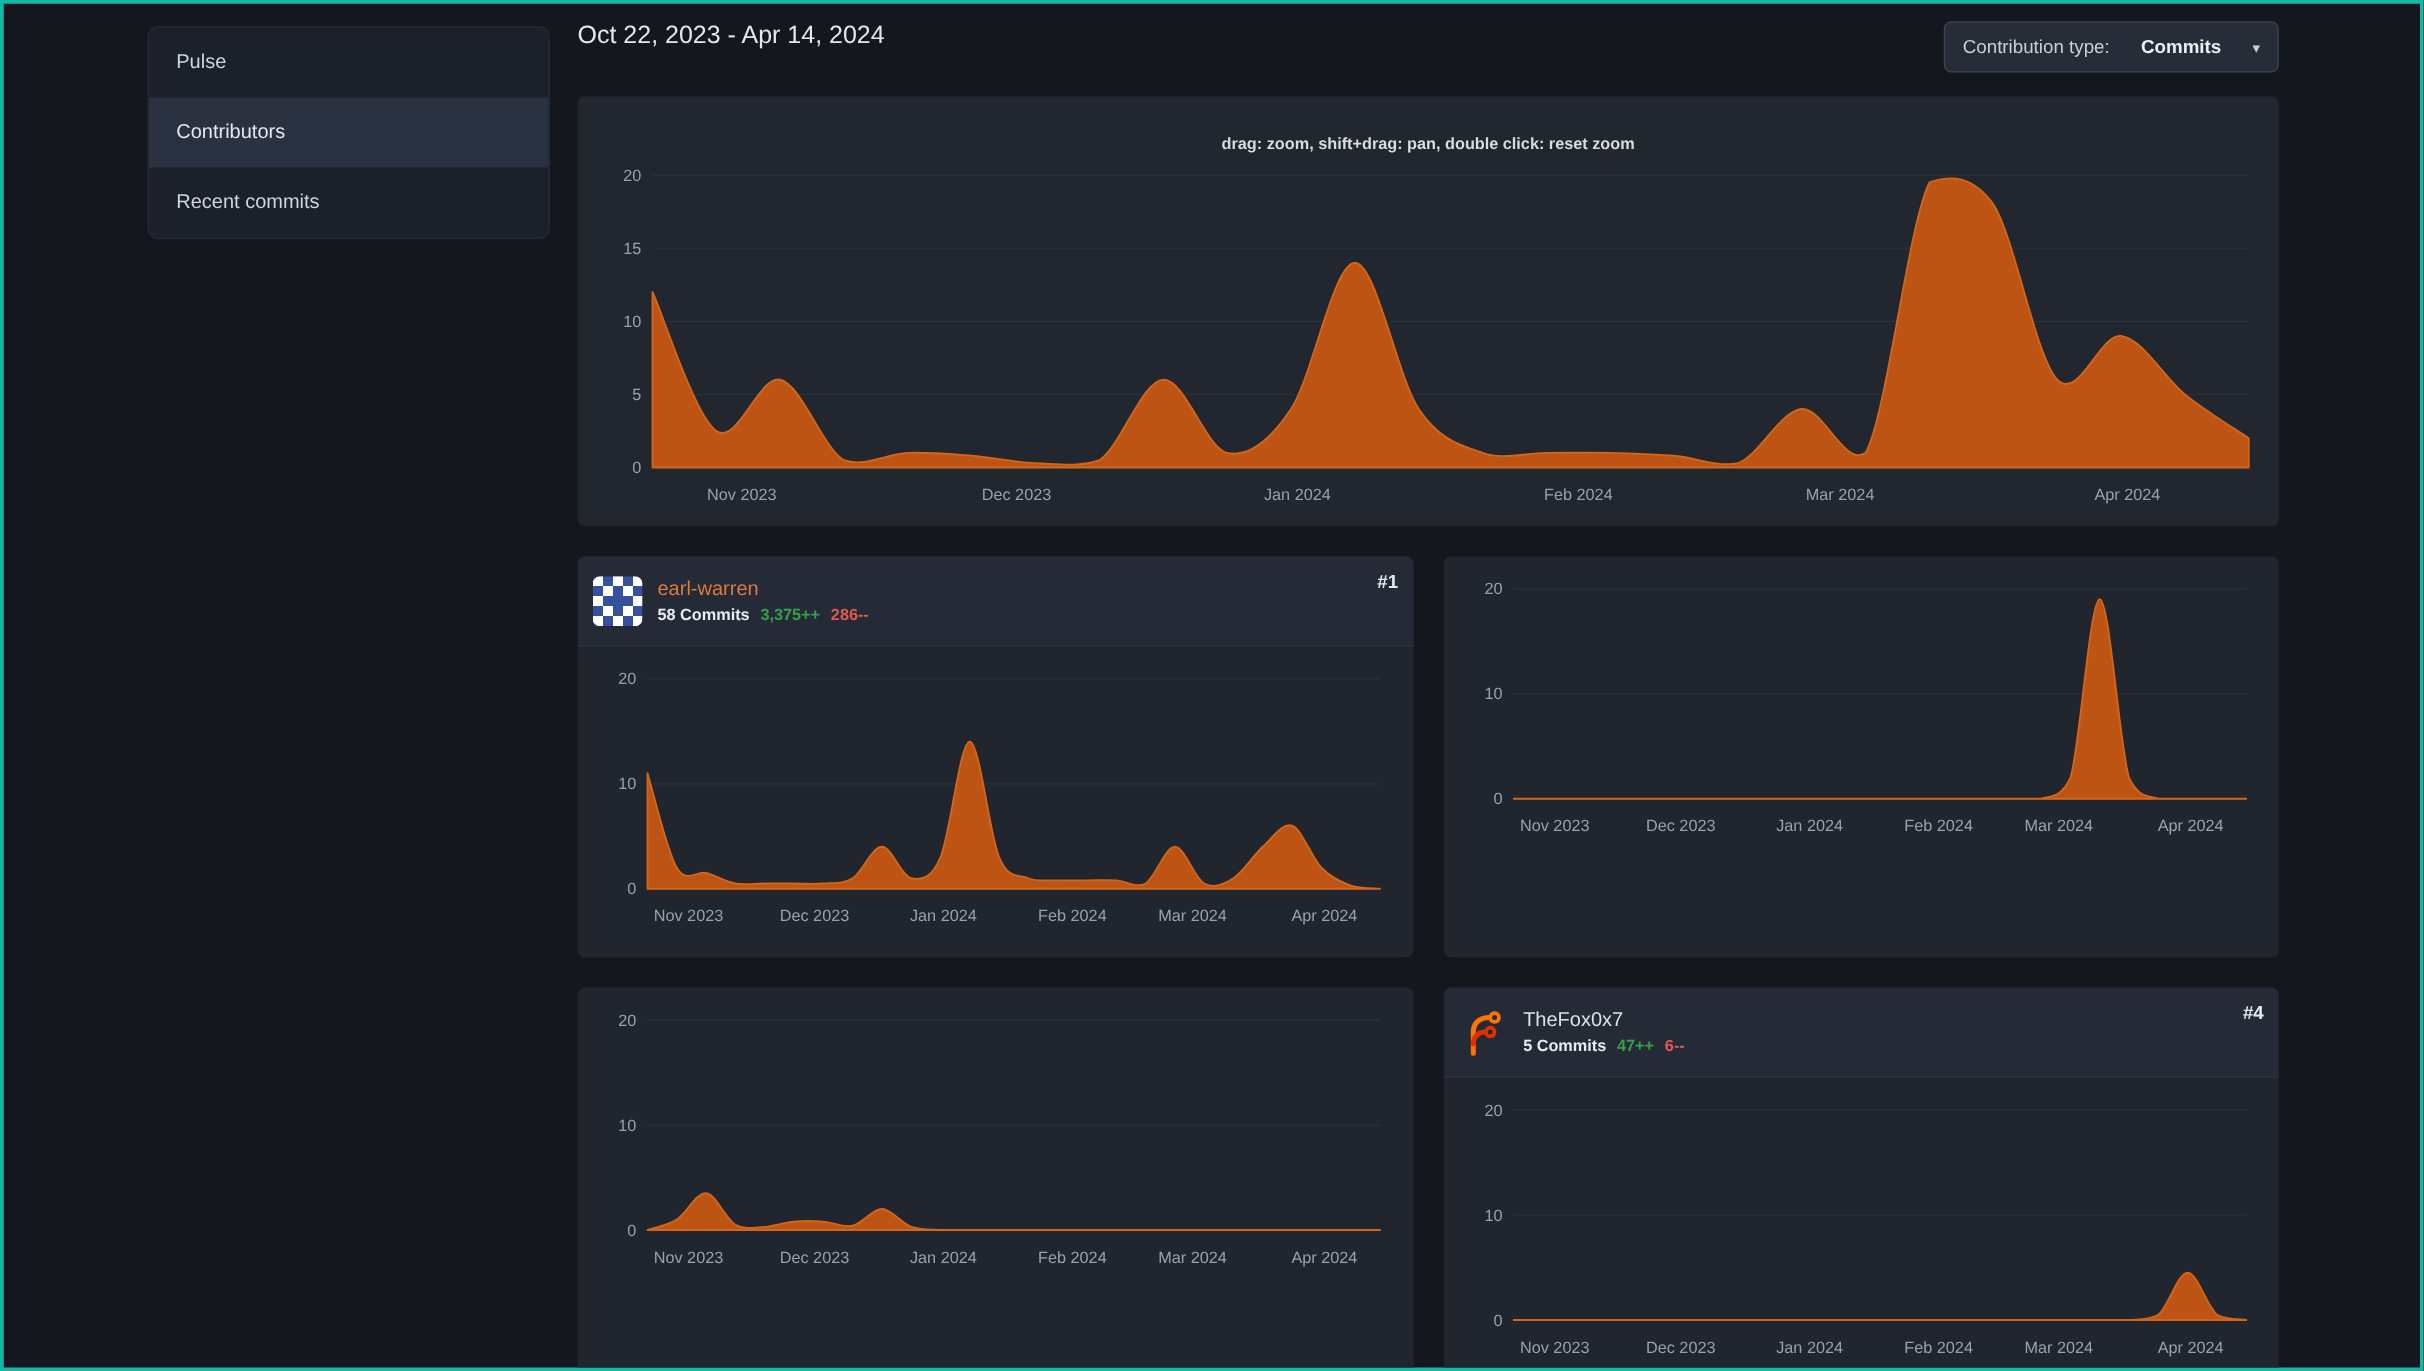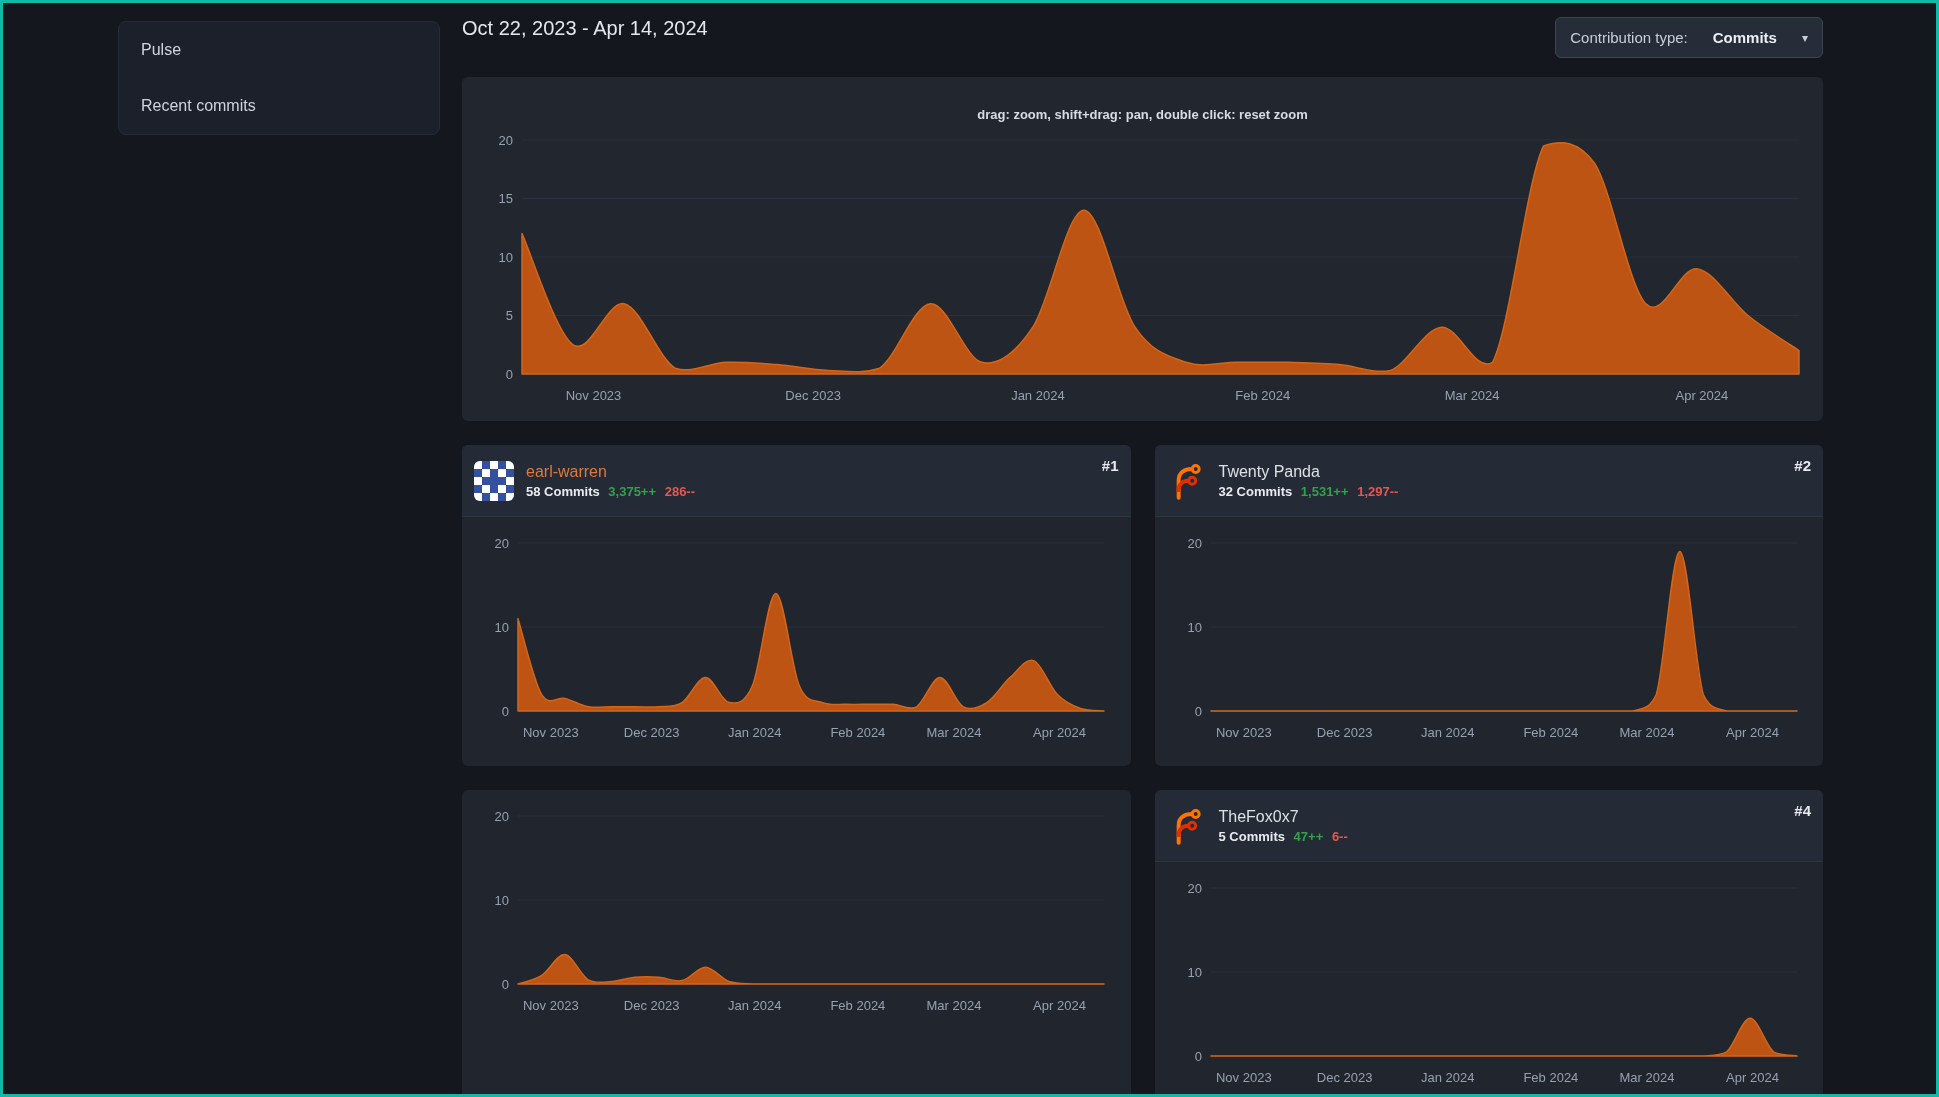--- a/index.html
+++ b/index.html
@@ -102,20 +102,21 @@
   }
 </style>
 </head>
 <body>
 
 <div class="viewport">
 
   <aside class="sidebar">
     <nav class="menu">
       <div class="menu-item">Pulse</div>
+      <div class="menu-item active">Contributors</div>
       <div class="menu-item">Recent commits</div>
     </nav>
   </aside>
 
   <main class="content">
 
     <div class="content-header">
       <h2 class="page-title">Oct 22, 2023 - Apr 14, 2024</h2>
       <button class="contribution-dropdown">
         <span>Contribution type:</span>
@@ -191,89 +192,70 @@
               <text x="276.7" y="206" text-anchor="middle">Jan 2024</text>
               <text x="379.9" y="206" text-anchor="middle">Feb 2024</text>
               <text x="476.0" y="206" text-anchor="middle">Mar 2024</text>
               <text x="581.5" y="206" text-anchor="middle">Apr 2024</text>
               <path d="M40.0 87.6 C43.9 100.2 55.6 149.9 63.4 163.2 C71.3 176.5 79.1 165.3 86.9 167.4 C94.7 169.5 102.5 174.4 110.3 175.8 C118.1 177.2 125.9 175.8 133.8 175.8 C141.6 175.8 149.4 175.8 157.2 175.8 C165.0 175.8 172.8 176.5 180.6 175.8 C188.5 175.1 196.3 176.5 204.1 171.6 C211.9 166.7 219.7 146.4 227.5 146.4 C235.3 146.4 243.1 170.2 251.0 171.6 C258.8 173.0 266.6 173.0 274.4 154.8 C282.2 136.6 290.0 62.4 297.8 62.4 C305.7 62.4 313.5 136.6 321.3 154.8 C329.1 173.0 336.9 168.5 344.7 171.6 C352.5 174.7 360.3 173.0 368.2 173.3 C376.0 173.6 383.8 173.3 391.6 173.3 C399.4 173.3 407.2 172.9 415.0 173.3 C422.9 173.7 430.7 180.0 438.5 175.8 C446.3 171.3 454.1 146.4 461.9 146.4 C469.7 146.4 477.5 171.6 485.4 175.8 C493.2 180.0 501.0 176.5 508.8 171.6 C516.6 166.7 524.4 153.4 532.2 146.4 C540.1 139.4 547.9 126.8 555.7 129.6 C563.5 132.4 571.3 155.2 579.1 163.2 C586.9 171.2 594.7 174.7 602.6 177.5 C610.4 180.0 622.1 179.6 626.0 180.0 L626.0 180 L40.0 180 Z" fill="#bd5413" stroke="#d2661a" stroke-width="1.5" stroke-linejoin="round"></path>
             </svg>
         </div>
       </div>
 
       <div class="card">
+        <div class="card-body">
+          <svg class="chart" width="636" height="220" viewBox="0 0 636 220">
+              <line x1="40" x2="626" y1="180.0" y2="180.0" stroke="#3a414e" stroke-width="1"></line>
+              <text x="31" y="184.5" text-anchor="end">0</text>
+              <line x1="40" x2="626" y1="96.0" y2="96.0" stroke="#2b313c" stroke-width="1"></line>
+              <text x="31" y="100.5" text-anchor="end">10</text>
+              <line x1="40" x2="626" y1="12.0" y2="12.0" stroke="#2b313c" stroke-width="1"></line>
+              <text x="31" y="16.5" text-anchor="end">20</text>
+              <text x="72.8" y="206" text-anchor="middle">Nov 2023</text>
+              <text x="173.6" y="206" text-anchor="middle">Dec 2023</text>
+              <text x="276.7" y="206" text-anchor="middle">Jan 2024</text>
+              <text x="379.9" y="206" text-anchor="middle">Feb 2024</text>
+              <text x="476.0" y="206" text-anchor="middle">Mar 2024</text>
+              <text x="581.5" y="206" text-anchor="middle">Apr 2024</text>
+              <path d="M40.0 180.0 C40.0 180.0 63.4 180.0 63.4 180.0 C63.4 180.0 86.9 180.0 86.9 180.0 C86.9 180.0 110.3 180.0 110.3 180.0 C110.3 180.0 133.8 180.0 133.8 180.0 C133.8 180.0 157.2 180.0 157.2 180.0 C157.2 180.0 180.6 180.0 180.6 180.0 C180.6 180.0 204.1 180.0 204.1 180.0 C204.1 180.0 227.5 180.0 227.5 180.0 C227.5 180.0 251.0 180.0 251.0 180.0 C251.0 180.0 274.4 180.0 274.4 180.0 C274.4 180.0 297.8 180.0 297.8 180.0 C297.8 180.0 321.3 180.0 321.3 180.0 C321.3 180.0 344.7 180.0 344.7 180.0 C344.7 180.0 368.2 180.0 368.2 180.0 C368.2 180.0 391.6 180.0 391.6 180.0 C391.6 180.0 415.0 180.0 415.0 180.0 C415.0 180.0 438.5 180.0 438.5 180.0 C438.5 180.0 461.9 180.0 461.9 180.0 C469.7 177.2 477.5 180.0 485.4 163.2 C493.2 136.6 501.0 20.4 508.8 20.4 C516.6 20.4 524.4 136.6 532.2 163.2 C540.1 180.0 547.9 177.2 555.7 180.0 C555.7 180.0 579.1 180.0 579.1 180.0 C579.1 180.0 602.6 180.0 602.6 180.0 C602.6 180.0 626.0 180.0 626.0 180.0 L626.0 180 L40.0 180 Z" fill="#bd5413" stroke="#d2661a" stroke-width="1.5" stroke-linejoin="round"></path>
+            </svg>
+        </div>
+      </div>
+
+      <div class="card">
+        <div class="card-body">
+          <svg class="chart" width="636" height="220" viewBox="0 0 636 220">
+              <line x1="40" x2="626" y1="180.0" y2="180.0" stroke="#3a414e" stroke-width="1"></line>
+              <text x="31" y="184.5" text-anchor="end">0</text>
+              <line x1="40" x2="626" y1="96.0" y2="96.0" stroke="#2b313c" stroke-width="1"></line>
+              <text x="31" y="100.5" text-anchor="end">10</text>
+              <line x1="40" x2="626" y1="12.0" y2="12.0" stroke="#2b313c" stroke-width="1"></line>
+              <text x="31" y="16.5" text-anchor="end">20</text>
+              <text x="72.8" y="206" text-anchor="middle">Nov 2023</text>
+              <text x="173.6" y="206" text-anchor="middle">Dec 2023</text>
+              <text x="276.7" y="206" text-anchor="middle">Jan 2024</text>
+              <text x="379.9" y="206" text-anchor="middle">Feb 2024</text>
+              <text x="476.0" y="206" text-anchor="middle">Mar 2024</text>
+              <text x="581.5" y="206" text-anchor="middle">Apr 2024</text>
+              <path d="M40.0 180.0 C43.9 178.6 55.6 176.5 63.4 171.6 C71.3 166.7 79.1 149.9 86.9 150.6 C94.7 151.3 102.5 171.3 110.3 175.8 C118.1 180.0 125.9 177.9 133.8 177.5 C141.6 177.1 149.4 174.0 157.2 173.3 C165.0 172.6 172.8 172.7 180.6 173.3 C188.5 173.8 196.3 178.3 204.1 176.6 C211.9 175.0 219.7 163.1 227.5 163.2 C235.3 163.3 243.1 174.7 251.0 177.5 C258.8 180.0 266.6 179.6 274.4 180.0 C274.4 180.0 297.8 180.0 297.8 180.0 C297.8 180.0 321.3 180.0 321.3 180.0 C321.3 180.0 344.7 180.0 344.7 180.0 C344.7 180.0 368.2 180.0 368.2 180.0 C368.2 180.0 391.6 180.0 391.6 180.0 C391.6 180.0 415.0 180.0 415.0 180.0 C415.0 180.0 438.5 180.0 438.5 180.0 C438.5 180.0 461.9 180.0 461.9 180.0 C461.9 180.0 485.4 180.0 485.4 180.0 C485.4 180.0 508.8 180.0 508.8 180.0 C508.8 180.0 532.2 180.0 532.2 180.0 C532.2 180.0 555.7 180.0 555.7 180.0 C555.7 180.0 579.1 180.0 579.1 180.0 C579.1 180.0 602.6 180.0 602.6 180.0 C602.6 180.0 626.0 180.0 626.0 180.0 L626.0 180 L40.0 180 Z" fill="#bd5413" stroke="#d2661a" stroke-width="1.5" stroke-linejoin="round"></path>
+            </svg>
+        </div>
+      </div>
+
+      <div class="card">
         <div class="card-header">
           <span class="avatar">
               <svg viewBox="0 0 24 24" width="40" height="40" fill="none">
                 <path d="M7 22 L7 11.5 C7 7 10.5 4.8 14.8 4.8" stroke="#ff7300" stroke-width="2.4" stroke-linecap="round"></path>
                 <circle cx="17.2" cy="4.8" r="2.1" stroke="#ff7300" stroke-width="1.8"></circle>
                 <path d="M7 17.5 C7 13.8 9.6 11.8 12.8 11.8" stroke="#e22f00" stroke-width="2.4" stroke-linecap="round"></path>
                 <circle cx="15.1" cy="11.8" r="2.1" stroke="#e22f00" stroke-width="1.8"></circle>
               </svg>
             </span>
           <span class="who">
-            <a class="contrib-name">Twenty Panda</a>
-            <span class="contrib-stats">
-              <span>32 Commits</span>
-              <span class="adds">1,531++</span>
-              <span class="dels">1,297--</span>
-            </span>
-          </span>
-          <span class="rank">#2</span>
-        </div>
-        <div class="card-body">
-          <svg class="chart" width="636" height="220" viewBox="0 0 636 220">
-              <line x1="40" x2="626" y1="180.0" y2="180.0" stroke="#3a414e" stroke-width="1"></line>
-              <text x="31" y="184.5" text-anchor="end">0</text>
-              <line x1="40" x2="626" y1="96.0" y2="96.0" stroke="#2b313c" stroke-width="1"></line>
-              <text x="31" y="100.5" text-anchor="end">10</text>
-              <line x1="40" x2="626" y1="12.0" y2="12.0" stroke="#2b313c" stroke-width="1"></line>
-              <text x="31" y="16.5" text-anchor="end">20</text>
-              <text x="72.8" y="206" text-anchor="middle">Nov 2023</text>
-              <text x="173.6" y="206" text-anchor="middle">Dec 2023</text>
-              <text x="276.7" y="206" text-anchor="middle">Jan 2024</text>
-              <text x="379.9" y="206" text-anchor="middle">Feb 2024</text>
-              <text x="476.0" y="206" text-anchor="middle">Mar 2024</text>
-              <text x="581.5" y="206" text-anchor="middle">Apr 2024</text>
-              <path d="M40.0 180.0 C40.0 180.0 63.4 180.0 63.4 180.0 C63.4 180.0 86.9 180.0 86.9 180.0 C86.9 180.0 110.3 180.0 110.3 180.0 C110.3 180.0 133.8 180.0 133.8 180.0 C133.8 180.0 157.2 180.0 157.2 180.0 C157.2 180.0 180.6 180.0 180.6 180.0 C180.6 180.0 204.1 180.0 204.1 180.0 C204.1 180.0 227.5 180.0 227.5 180.0 C227.5 180.0 251.0 180.0 251.0 180.0 C251.0 180.0 274.4 180.0 274.4 180.0 C274.4 180.0 297.8 180.0 297.8 180.0 C297.8 180.0 321.3 180.0 321.3 180.0 C321.3 180.0 344.7 180.0 344.7 180.0 C344.7 180.0 368.2 180.0 368.2 180.0 C368.2 180.0 391.6 180.0 391.6 180.0 C391.6 180.0 415.0 180.0 415.0 180.0 C415.0 180.0 438.5 180.0 438.5 180.0 C438.5 180.0 461.9 180.0 461.9 180.0 C469.7 177.2 477.5 180.0 485.4 163.2 C493.2 136.6 501.0 20.4 508.8 20.4 C516.6 20.4 524.4 136.6 532.2 163.2 C540.1 180.0 547.9 177.2 555.7 180.0 C555.7 180.0 579.1 180.0 579.1 180.0 C579.1 180.0 602.6 180.0 602.6 180.0 C602.6 180.0 626.0 180.0 626.0 180.0 L626.0 180 L40.0 180 Z" fill="#bd5413" stroke="#d2661a" stroke-width="1.5" stroke-linejoin="round"></path>
-            </svg>
-        </div>
-      </div>
-
-      <div class="card">
-        <div class="card-body">
-          <svg class="chart" width="636" height="220" viewBox="0 0 636 220">
-              <line x1="40" x2="626" y1="180.0" y2="180.0" stroke="#3a414e" stroke-width="1"></line>
-              <text x="31" y="184.5" text-anchor="end">0</text>
-              <line x1="40" x2="626" y1="96.0" y2="96.0" stroke="#2b313c" stroke-width="1"></line>
-              <text x="31" y="100.5" text-anchor="end">10</text>
-              <line x1="40" x2="626" y1="12.0" y2="12.0" stroke="#2b313c" stroke-width="1"></line>
-              <text x="31" y="16.5" text-anchor="end">20</text>
-              <text x="72.8" y="206" text-anchor="middle">Nov 2023</text>
-              <text x="173.6" y="206" text-anchor="middle">Dec 2023</text>
-              <text x="276.7" y="206" text-anchor="middle">Jan 2024</text>
-              <text x="379.9" y="206" text-anchor="middle">Feb 2024</text>
-              <text x="476.0" y="206" text-anchor="middle">Mar 2024</text>
-              <text x="581.5" y="206" text-anchor="middle">Apr 2024</text>
-              <path d="M40.0 180.0 C43.9 178.6 55.6 176.5 63.4 171.6 C71.3 166.7 79.1 149.9 86.9 150.6 C94.7 151.3 102.5 171.3 110.3 175.8 C118.1 180.0 125.9 177.9 133.8 177.5 C141.6 177.1 149.4 174.0 157.2 173.3 C165.0 172.6 172.8 172.7 180.6 173.3 C188.5 173.8 196.3 178.3 204.1 176.6 C211.9 175.0 219.7 163.1 227.5 163.2 C235.3 163.3 243.1 174.7 251.0 177.5 C258.8 180.0 266.6 179.6 274.4 180.0 C274.4 180.0 297.8 180.0 297.8 180.0 C297.8 180.0 321.3 180.0 321.3 180.0 C321.3 180.0 344.7 180.0 344.7 180.0 C344.7 180.0 368.2 180.0 368.2 180.0 C368.2 180.0 391.6 180.0 391.6 180.0 C391.6 180.0 415.0 180.0 415.0 180.0 C415.0 180.0 438.5 180.0 438.5 180.0 C438.5 180.0 461.9 180.0 461.9 180.0 C461.9 180.0 485.4 180.0 485.4 180.0 C485.4 180.0 508.8 180.0 508.8 180.0 C508.8 180.0 532.2 180.0 532.2 180.0 C532.2 180.0 555.7 180.0 555.7 180.0 C555.7 180.0 579.1 180.0 579.1 180.0 C579.1 180.0 602.6 180.0 602.6 180.0 C602.6 180.0 626.0 180.0 626.0 180.0 L626.0 180 L40.0 180 Z" fill="#bd5413" stroke="#d2661a" stroke-width="1.5" stroke-linejoin="round"></path>
-            </svg>
-        </div>
-      </div>
-
-      <div class="card">
-        <div class="card-header">
-          <span class="avatar">
-              <svg viewBox="0 0 24 24" width="40" height="40" fill="none">
-                <path d="M7 22 L7 11.5 C7 7 10.5 4.8 14.8 4.8" stroke="#ff7300" stroke-width="2.4" stroke-linecap="round"></path>
-                <circle cx="17.2" cy="4.8" r="2.1" stroke="#ff7300" stroke-width="1.8"></circle>
-                <path d="M7 17.5 C7 13.8 9.6 11.8 12.8 11.8" stroke="#e22f00" stroke-width="2.4" stroke-linecap="round"></path>
-                <circle cx="15.1" cy="11.8" r="2.1" stroke="#e22f00" stroke-width="1.8"></circle>
-              </svg>
-            </span>
-          <span class="who">
             <a class="contrib-name">TheFox0x7</a>
             <span class="contrib-stats">
               <span>5 Commits</span>
               <span class="adds">47++</span>
               <span class="dels">6--</span>
             </span>
           </span>
           <span class="rank">#4</span>
         </div>
         <div class="card-body">

